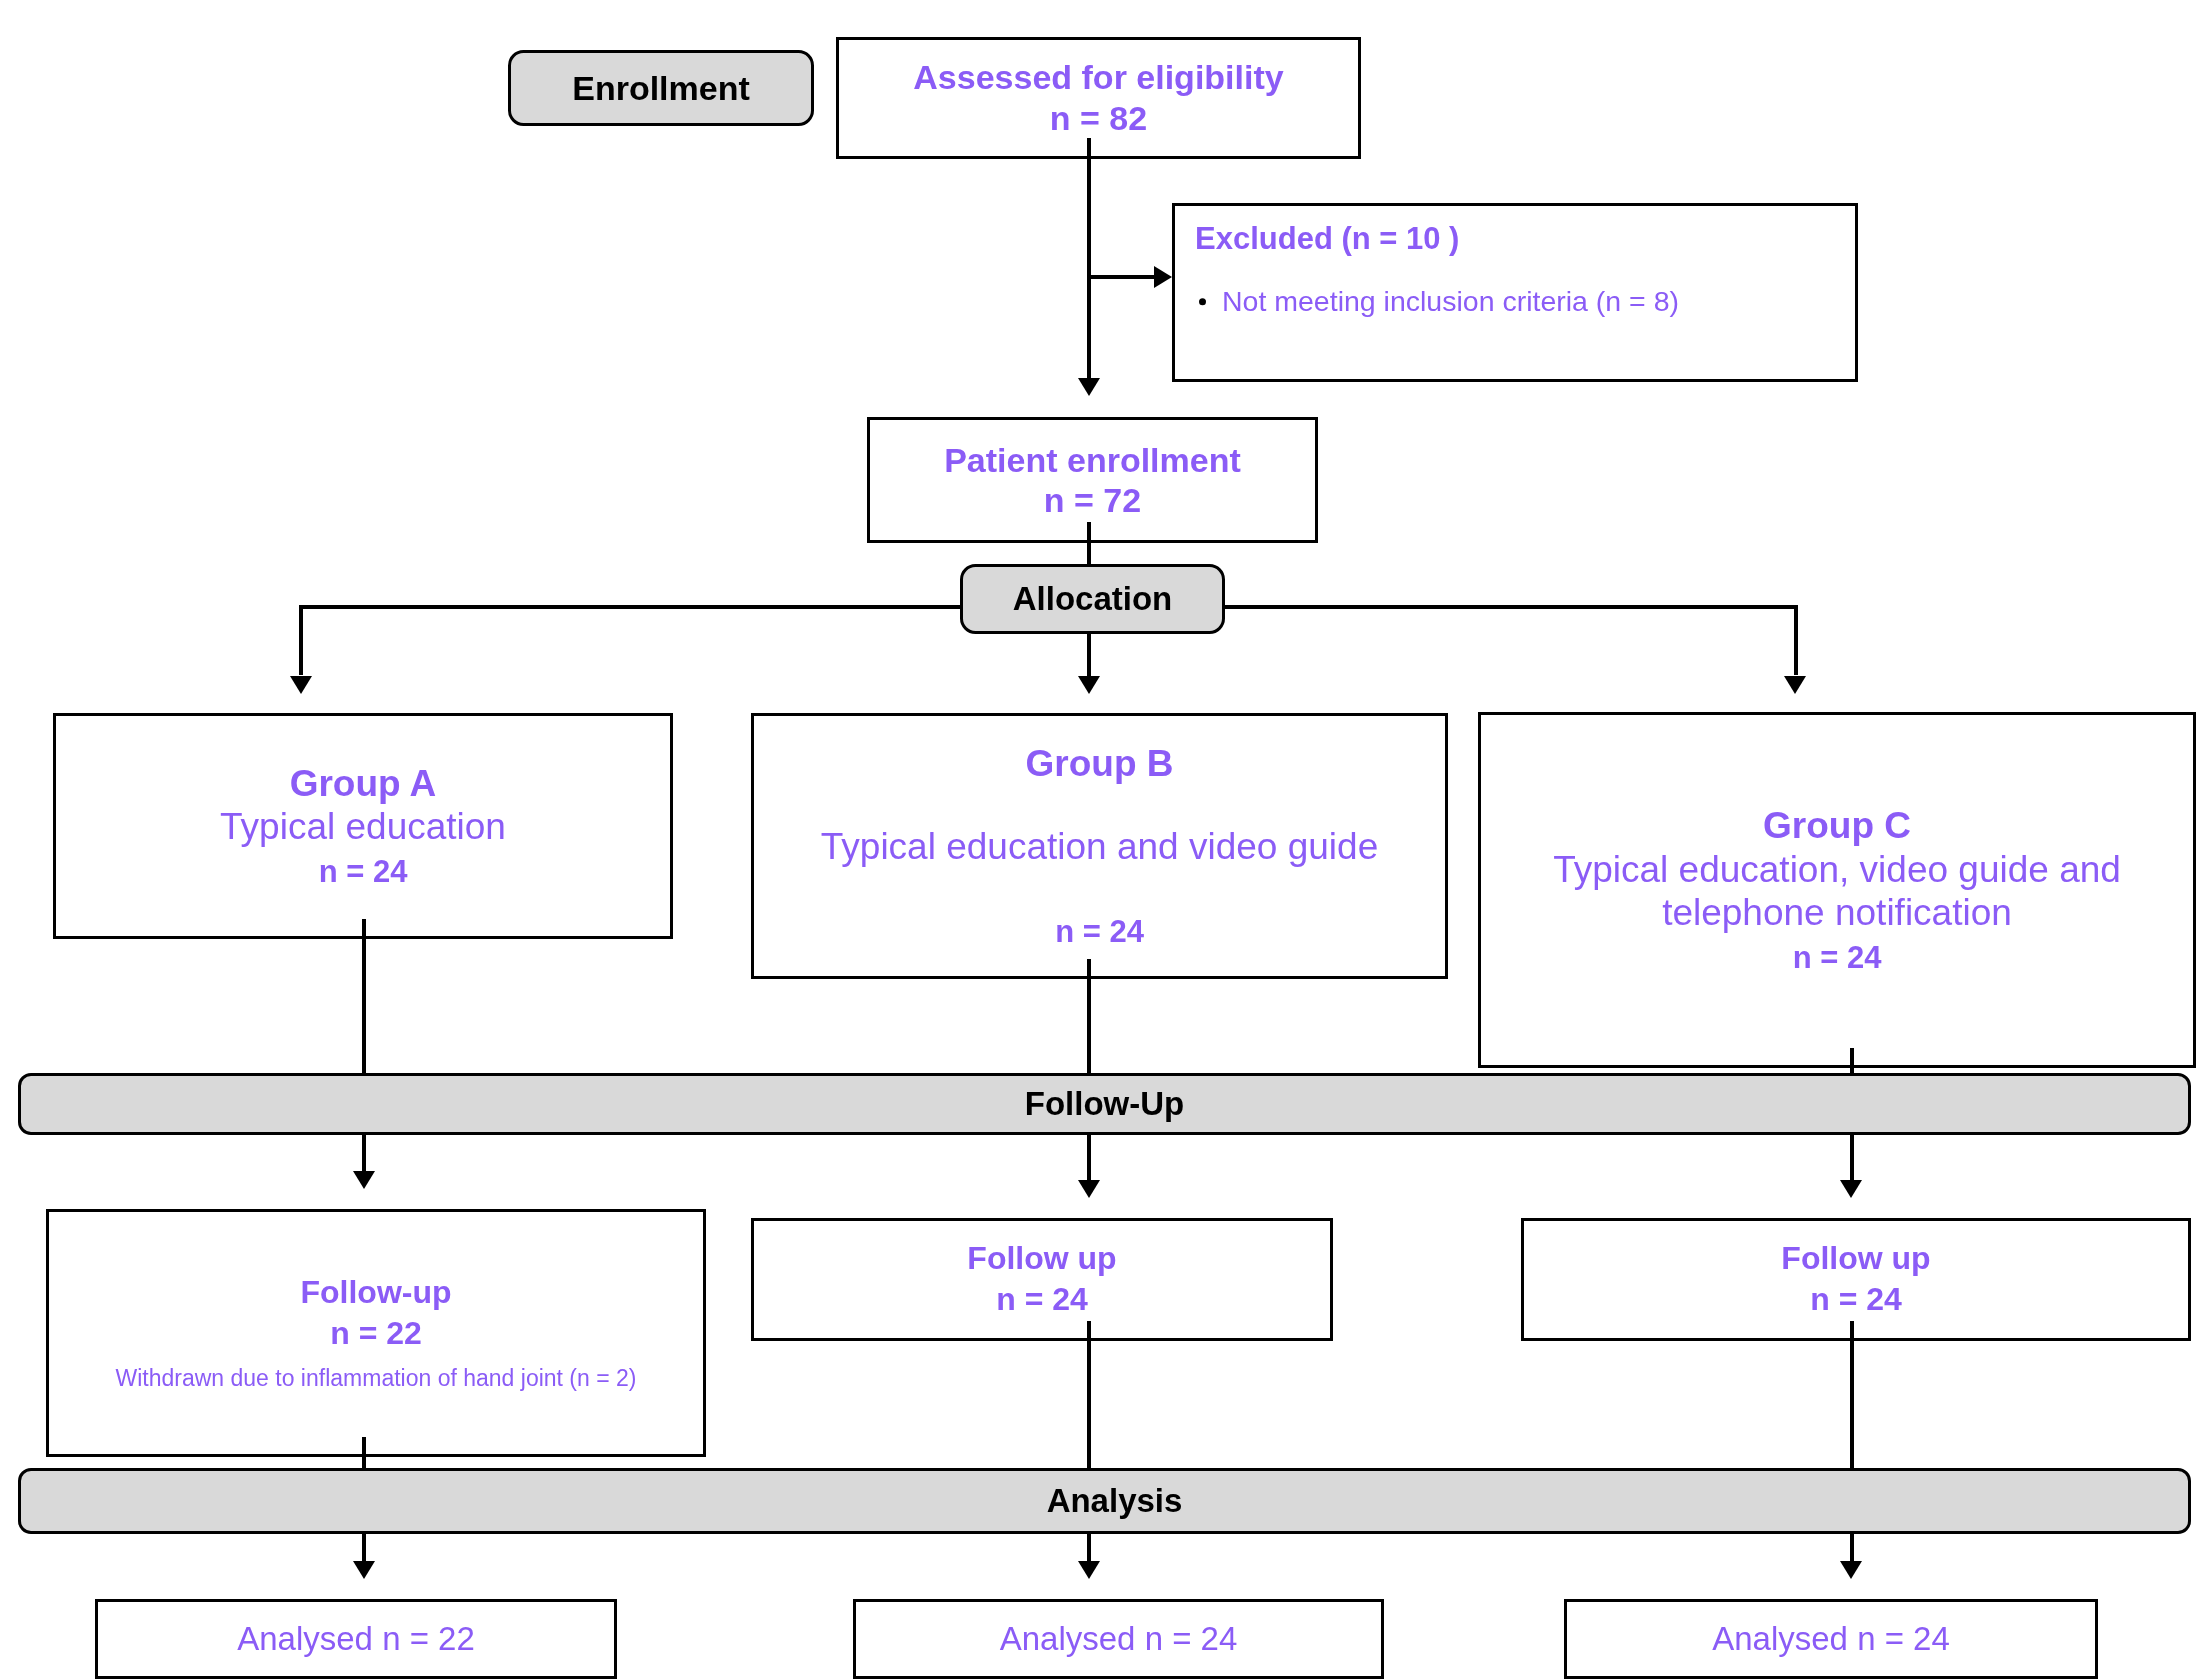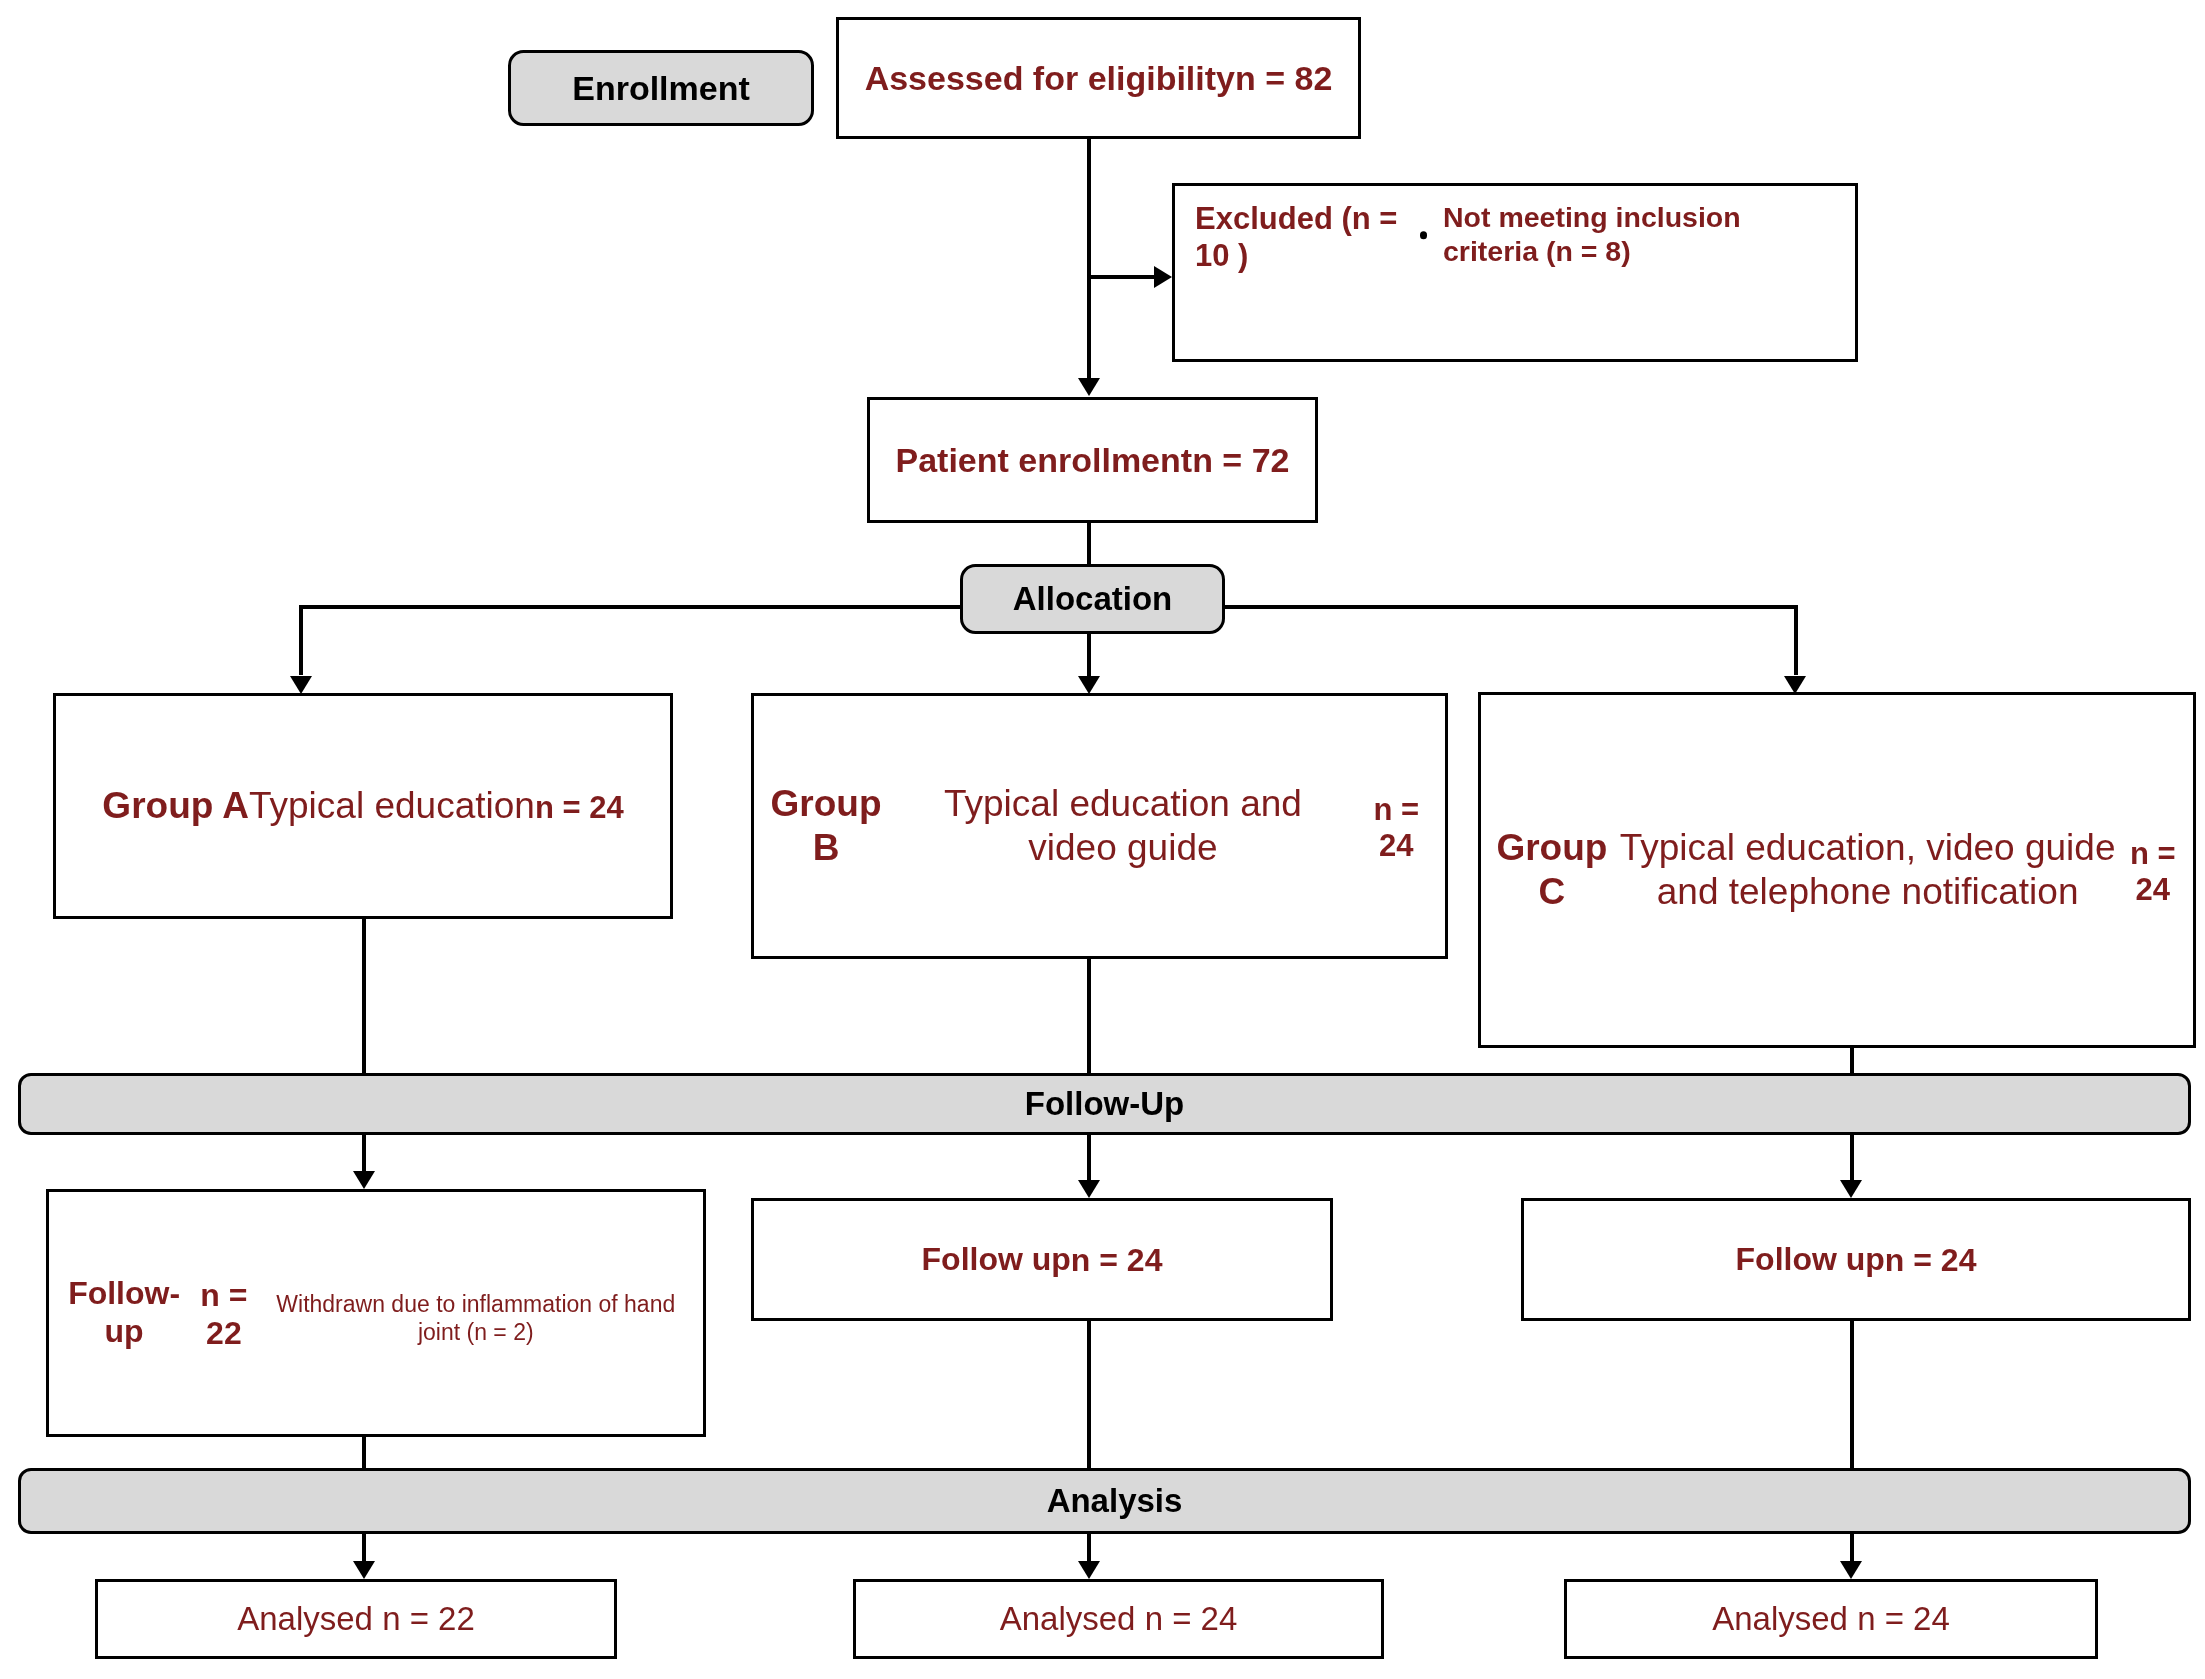--- a/index.html
+++ b/index.html
@@ -2,23 +2,23 @@
 <html style="font-size:9.5px"><head>
 <meta charset="utf-8">
 <title>CONSORT Flow Diagram</title>
 <style>
   html,body{margin:0;padding:0;background:#ffffff;}
   body{font-family:"Liberation Sans",sans-serif;}
   #canvas{position:relative;width:2205px;height:1680px;background:#ffffff;overflow:hidden;}
 
   
   .node{position:absolute;box-sizing:border-box;background:#ffffff;
-        border:3.6px solid #000000;display:flex;flex-direction:row;
+        border:3.6px solid #000000;display:flex;flex-direction:column;
         align-items:center;justify-content:center;text-align:center;
-        color:#7f1d1d;line-height:1.18;}
+        color:#8b5cf6;line-height:1.18;margin-top:20px;}
   .pill{position:absolute;box-sizing:border-box;background:#d9d9d9;
         border:3.6px solid #000000;border-radius:15.4px;display:flex;
         align-items:center;justify-content:center;text-align:center;
         color:#000000;font-weight:bold;}
   .bar{position:absolute;box-sizing:border-box;background:#d9d9d9;
        border:3.6px solid #000000;border-radius:13px;display:flex;
        align-items:center;justify-content:center;text-align:center;
        color:#000000;font-weight:bold;}
 
   .ln1{font-weight:bold;}
@@ -37,21 +37,21 @@
               border-top:11.3px solid transparent;
               border-bottom:11.3px solid transparent;
               border-left:18px solid #000000;}
 
   
   .exbox{align-items:flex-start;justify-content:flex-start;
          padding:15.4px 18px 12px 20px;text-align:left;gap:7px;}
   .exbox .title{font-weight:bold;font-size:31px;margin-bottom:20px;}
   .exlist{list-style:none;margin:0;padding:0;}
   .exlist li{position:relative;padding-left:27px;font-size:28.5px;
-             font-weight:bold;margin-bottom:10.7px;}
+             font-weight:normal;margin-bottom:10.7px;}
   .exlist li .bullet{position:absolute;left:3.6px;top:50%;
                      transform:translateY(-50%);width:7.7px;height:7.7px;
                      border-radius:50%;background:#000000;}
 </style>
 </head>
 <body>
 
 <div id="canvas">
 
   <div class="pill" style="left:508px;top:50px;width:306px;height:76px;font-size:34px;">

